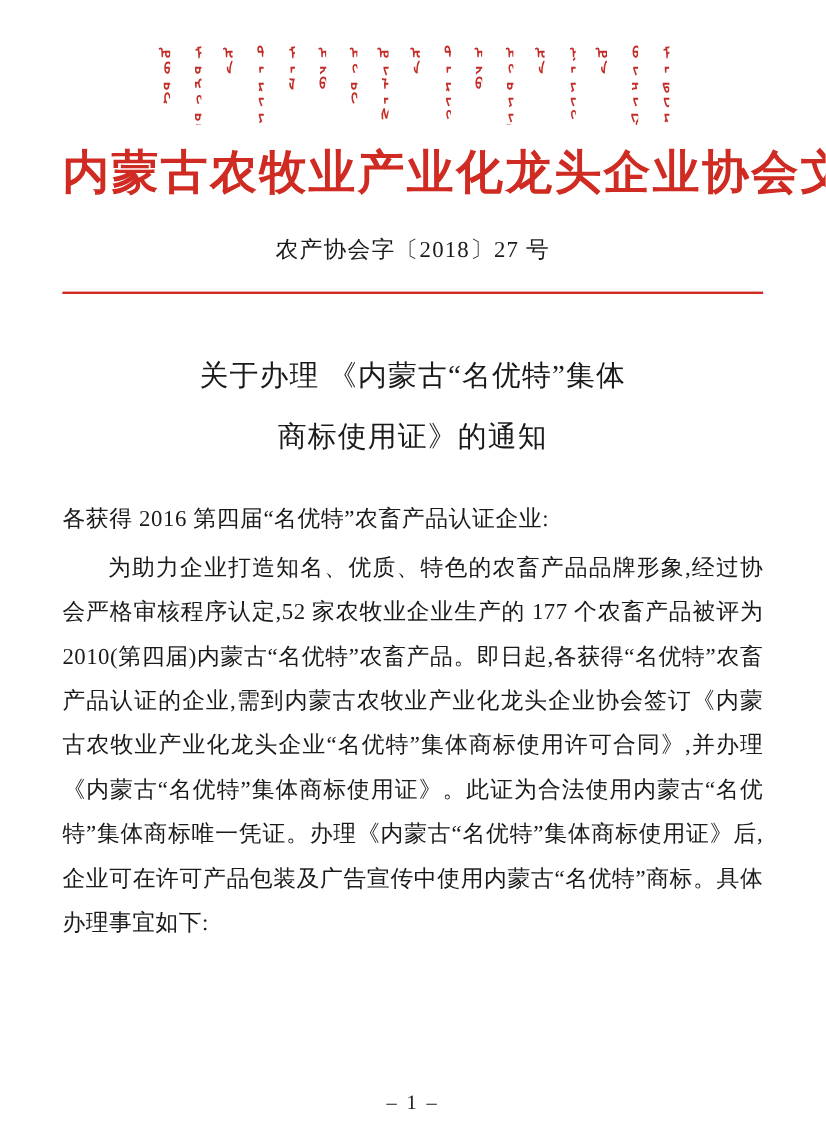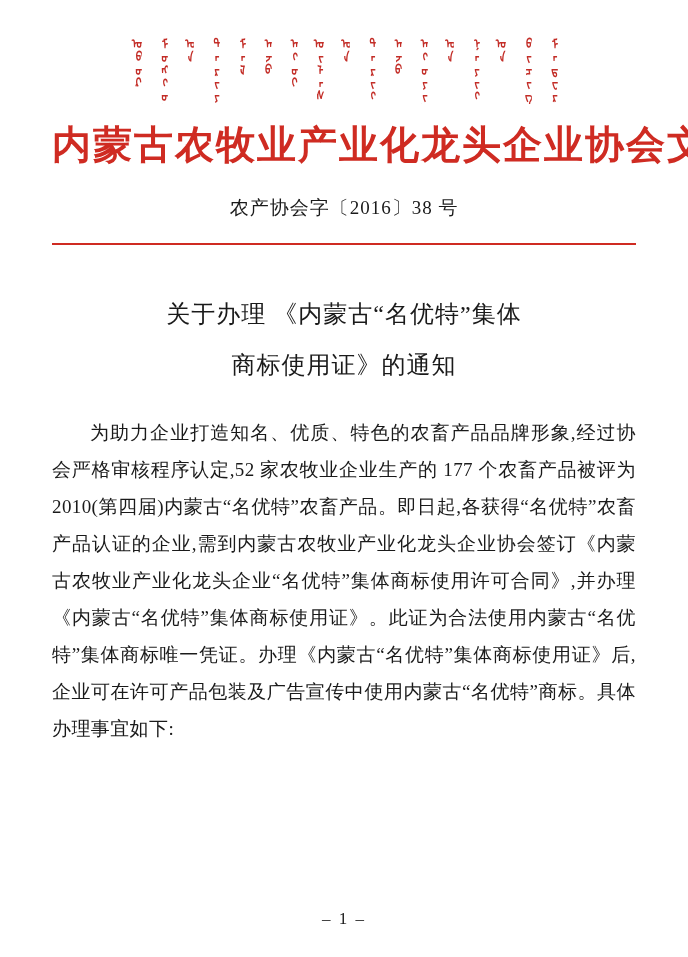--- a/index.html
+++ b/index.html
@@ -135,27 +135,28 @@
     <div class="mongolian-col">ᠠᠬᠤᠶᠢᠯᠠᠯ</div>
     <div class="mongolian-col">ᠤᠨ</div>
     <div class="mongolian-col">ᠨᠡᠶᠢᠭᠡᠮᠯᠢᠭ</div>
     <div class="mongolian-col">ᠦᠨ</div>
     <div class="mongolian-col">ᠪᠢᠴᠢᠭ</div>
     <div class="mongolian-col">ᠮᠠᠲ᠋ᠧᠷᠢᠶᠠᠯ</div>
   </div>
 
   <div class="masthead">内蒙古农牧业产业化龙头企业协会文件</div>
 
-  <div class="doc-number">农产协会字〔2016〕38 号</div>
+  <div class="doc-number">农产协会字〔2018〕27 号</div>
 
   <div class="red-rule"></div>
 
   <div class="doc-title">
     <span class="line">关于办理 《内蒙古“名优特”集体</span>
     <span class="line">商标使用证》的通知</span>
   </div>
 
+  <div class="salutation">各获得 2016 第四届“名优特”农畜产品认证企业:</div>
 
   <div class="body-text">为助力企业打造知名、优质、特色的农畜产品品牌形象,经过协会严格审核程序认定,52 家农牧业企业生产的 177 个农畜产品被评为 2010(第四届)内蒙古“名优特”农畜产品。即日起,各获得“名优特”农畜产品认证的企业,需到内蒙古农牧业产业化龙头企业协会签订《内蒙古农牧业产业化龙头企业“名优特”集体商标使用许可合同》,并办理《内蒙古“名优特”集体商标使用证》。此证为合法使用内蒙古“名优特”集体商标唯一凭证。办理《内蒙古“名优特”集体商标使用证》后,企业可在许可产品包装及广告宣传中使用内蒙古“名优特”商标。具体办理事宜如下:</div>
 
   <div class="page-footer">– 1 –</div>
 
 </div>
 
 </body></html>

